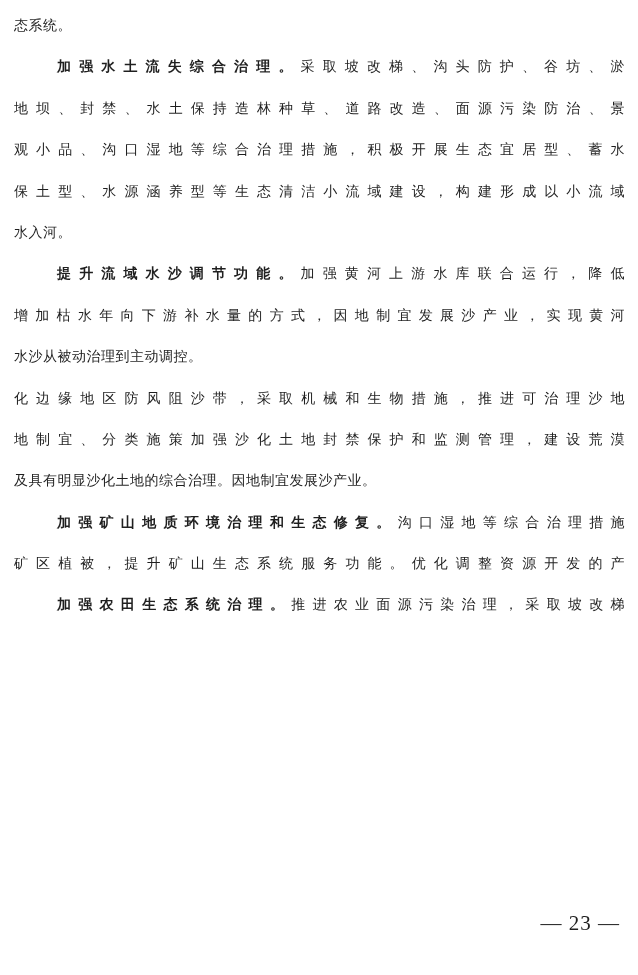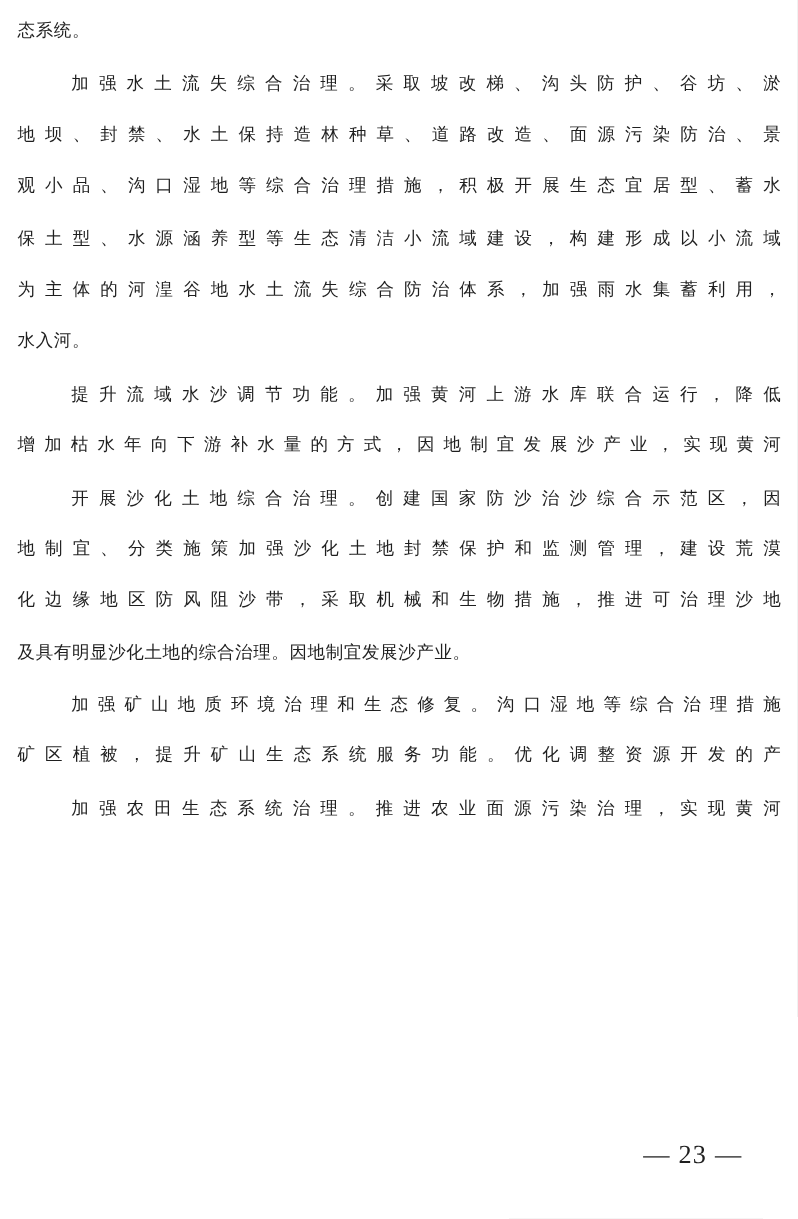--- a/index.html
+++ b/index.html
@@ -40,62 +40,61 @@
     text-align-last: justify;
     text-justify: inter-character;
   }
   .line.indent {
     text-indent: 43px;
   }
   .seg {
     letter-spacing: 0.5px;
   }
   .seg.b {
-    font-weight: 400;
+    font-weight: 700;
     font-family: "Liberation Sans", "DejaVu Sans", sans-serif;
   }
   .page-number {
     position: absolute;
     top: 908px;
-    right: 44px;
+    right: 18px;
     font-size: 21px;
     line-height: 30px;
     letter-spacing: 1px;
     color: #1f1f1f;
     font-family: "Liberation Serif", "DejaVu Serif", serif;
   }
 </style>
 </head>
 <body>
 
 <div class="page">
   <div class="text-block">
       <div class="para">
         <div class="line"><span class="seg">态系统。</span></div>
       </div>
       <div class="para">
         <div class="line fill indent"><span class="seg b">加强水土流失综合治理。</span><span class="seg">采取坡改梯、沟头防护、谷坊、淤</span></div>
         <div class="line fill"><span class="seg">地坝、封禁、水土保持造林种草、道路改造、面源污染防治、景</span></div>
         <div class="line fill"><span class="seg">观小品、沟口湿地等综合治理措施，积极开展生态宜居型、蓄水</span></div>
         <div class="line fill"><span class="seg">保土型、水源涵养型等生态清洁小流域建设，构建形成以小流域</span></div>
-        <div class="line fill"><span class="seg">为主体的河湟谷地水土流失综合防治体系，加强雨水集蓄利用，</span></div>
         <div class="line"><span class="seg">水入河。</span></div>
       </div>
       <div class="para">
         <div class="line fill indent"><span class="seg b">提升流域水沙调节功能。</span><span class="seg">加强黄河上游水库联合运行，降低</span></div>
         <div class="line fill"><span class="seg">增加枯水年向下游补水量的方式，因地制宜发展沙产业，实现黄河</span></div>
+        <div class="line"><span class="seg">水沙从被动治理到主动调控。</span></div>
       </div>
       <div class="para">
-        <div class="line fill indent"><span class="seg b">开展沙化土地综合治理。</span><span class="seg">创建国家防沙治沙综合示范区，因</span></div>
+        <div class="line fill"><span class="seg">化边缘地区防风阻沙带，采取机械和生物措施，推进可治理沙地</span></div>
         <div class="line fill"><span class="seg">地制宜、分类施策加强沙化土地封禁保护和监测管理，建设荒漠</span></div>
-        <div class="line fill"><span class="seg">化边缘地区防风阻沙带，采取机械和生物措施，推进可治理沙地</span></div>
         <div class="line"><span class="seg">及具有明显沙化土地的综合治理。因地制宜发展沙产业。</span></div>
       </div>
       <div class="para">
         <div class="line fill indent"><span class="seg b">加强矿山地质环境治理和生态修复。</span><span class="seg">沟口湿地等综合治理措施</span></div>
         <div class="line fill"><span class="seg">矿区植被，提升矿山生态系统服务功能。优化调整资源开发的产</span></div>
       </div>
       <div class="para">
-        <div class="line fill indent"><span class="seg b">加强农田生态系统治理。</span><span class="seg">推进农业面源污染治理，实现黄河</span></div>
+        <div class="line fill indent"><span class="seg b">加强农田生态系统治理。</span><span class="seg">推进农业面源污染治理，采取坡改梯</span></div>
       </div>
     </div>
   <div class="page-number">— 23 —</div>
 </div>
 
 </body></html>

